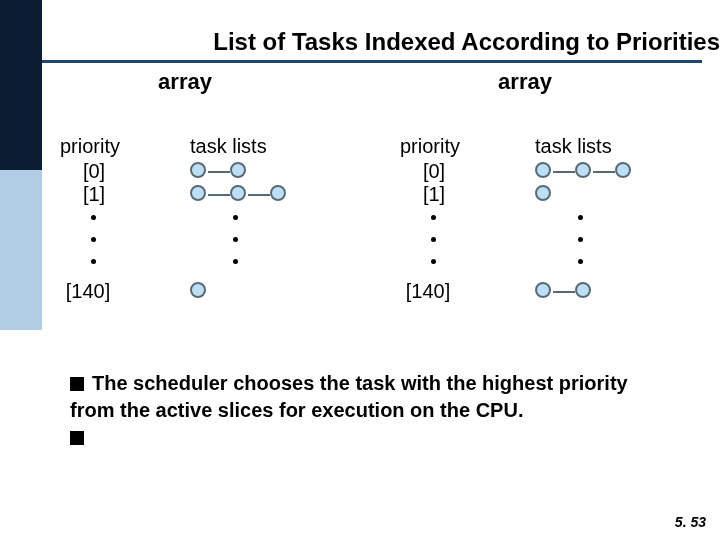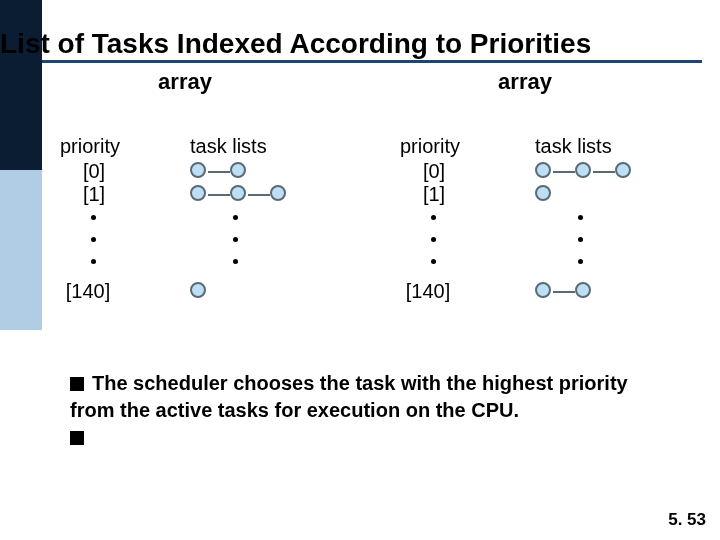--- a/index.html
+++ b/index.html
@@ -1,32 +1,32 @@
 <!DOCTYPE html>
 <html><head>
 <meta charset="utf-8">
 <style>
   * { box-sizing: border-box; margin: 0; padding: 0; }
   body { width: 720px; height: 540px; background: #fff; font-family: Arial, Helvetica, sans-serif; position: relative; }
   .sidebar { position: absolute; left: 0; top: 0; width: 42px; height: 330px; }
   .sidebar .dark { background: #0a1d33; width: 42px; height: 170px; }
   .sidebar .light { background: #b1cde6; width: 42px; height: 160px; }
-  .title { position: absolute; top: 28px; left: 0; width: 720px; text-align: left; font-size: 28px; font-weight: bold; }
+  .title { position: absolute; top: 28px; left: 0; width: 720px; text-align: right; font-size: 24px; font-weight: bold; }
   .hr { position: absolute; top: 60px; left: 42px; width: 660px; height: 3px; background: #1d4770; }
   .diagram { position: absolute; top: 70px; left: 50px; width: 660px; height: 270px; font-family: Arial; }
   .array-heading { position: absolute; font-size: 22px; font-weight: bold; text-align: center; line-height: 1.1; }
   .col-label { position: absolute; font-size: 20px; text-align: center; }
   .row-label { position: absolute; font-size: 20px; text-align: center; width: 52px; }
   .node { position: absolute; width: 16px; height: 16px; border-radius: 50%; background: #bcdff5; border: 2px solid #5a6a74; }
   .dot  { position: absolute; width: 5px; height: 5px; border-radius: 50%; background: #000; }
   .link { position: absolute; height: 2px; background: #5a6a74; }
   .bullets { position: absolute; top: 370px; left: 70px; width: 590px; font-size: 20px; font-weight: bold; line-height: 1.35; }
   .bullets p { position: relative; margin: 0; }
   .sq { display: inline-block; width: 14px; height: 14px; background: #000; margin-right: 8px; position: relative; top: 1px; }
-  .pageno { position: absolute; right: 14px; bottom: 10px; font-size: 17px; font-weight: bold; }
+  .pageno { position: absolute; right: 14px; bottom: 10px; font-size: 14px; font-weight: bold; font-style: italic; }
 </style>
 </head>
 <body>
 
 <div class="sidebar">
   <div class="dark"></div>
   <div class="light"></div>
 </div>
 
 <div class="title">List of Tasks Indexed According to Priorities</div>
@@ -87,17 +87,17 @@
 
   <span class="dot" style="left:381px; top:145px;"></span>
   <span class="dot" style="left:381px; top:167px;"></span>
   <span class="dot" style="left:381px; top:189px;"></span>
   <span class="dot" style="left:528px; top:145px;"></span>
   <span class="dot" style="left:528px; top:167px;"></span>
   <span class="dot" style="left:528px; top:189px;"></span>
 </div>
 
 <div class="bullets">
-  <p><span class="sq"></span><span>The scheduler chooses the task with the highest priority from the active tasks for execution on the CPU.</span></p>
+  <p><span class="sq"></span><span>The scheduler chooses the task with the highest priority from the active slices for execution on the CPU.</span></p>
   <p><span class="sq"></span></p>
 </div>
 
 <div class="pageno">5. 53</div>
 
 </body></html>

